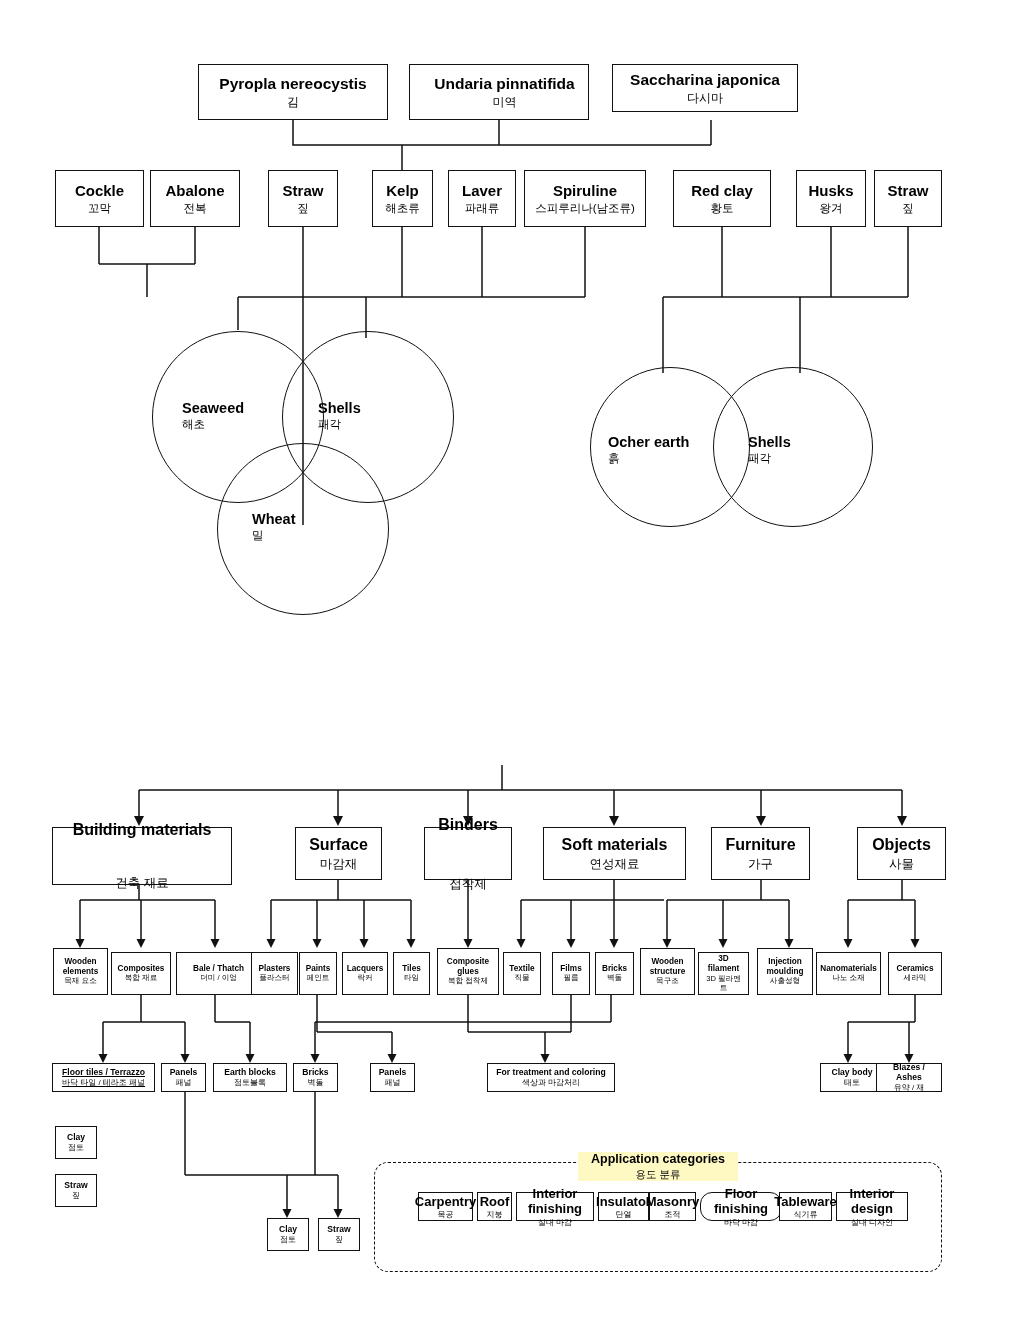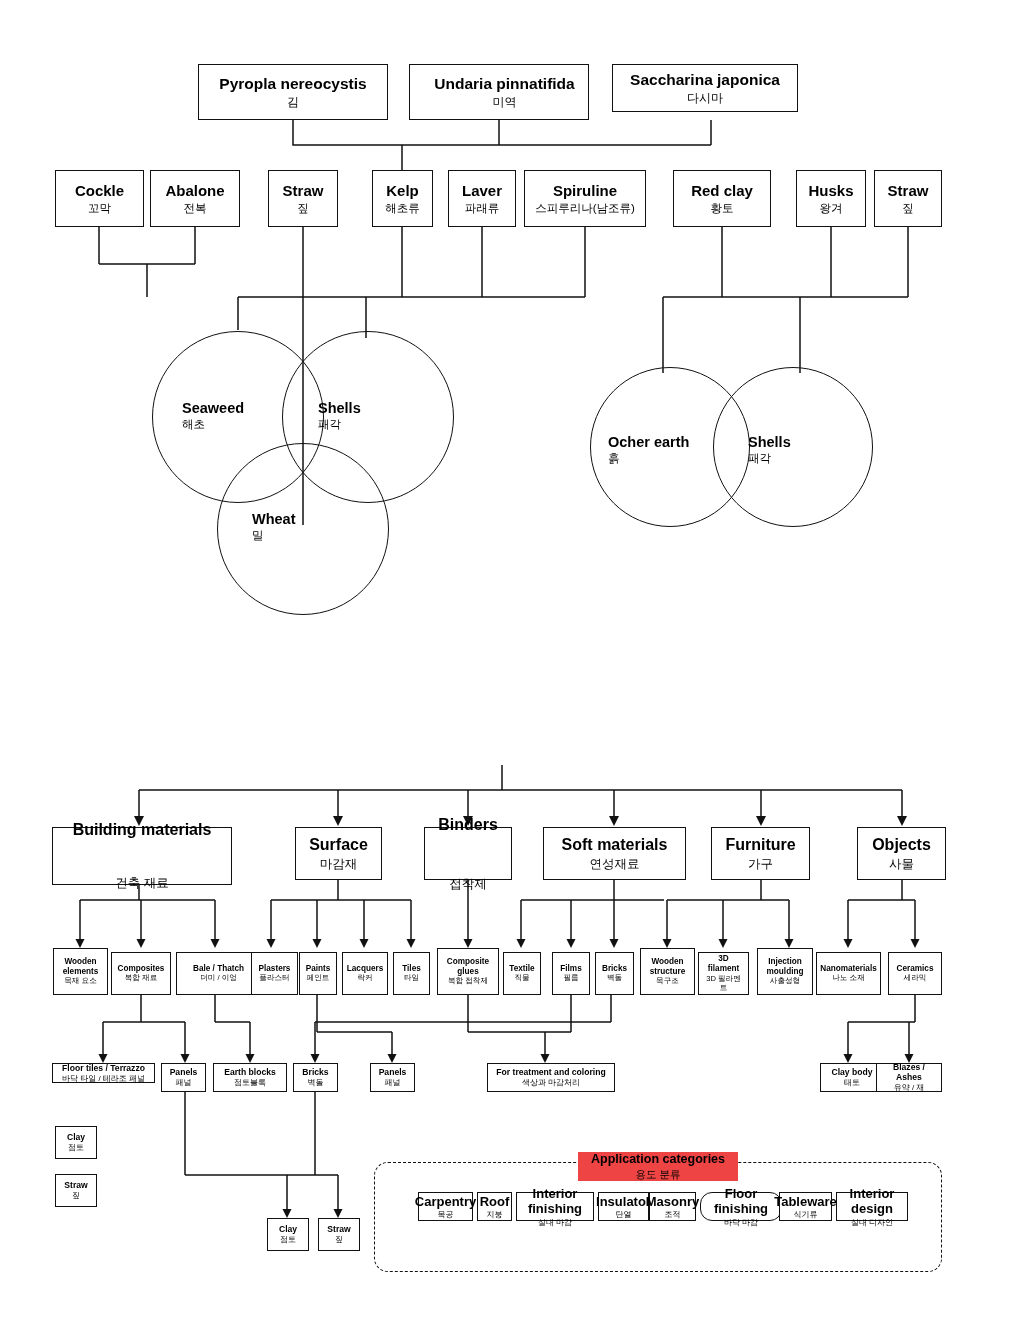--- a/index.html
+++ b/index.html
@@ -49,21 +49,21 @@
     position:absolute; text-align:left; line-height:1.2;
   }
   .clabel .en { font-weight:bold; font-size:14.5px; display:block; }
   .clabel .ko { font-size:11.5px; display:block; margin-top:1px; }
 
   .dashbox {
     position:absolute; border:1.8px dashed #111; border-radius:14px;
     background:transparent;
   }
   .dash-title {
-    position:absolute; text-align:center; background:#ef4444; padding:0 8px;
+    position:absolute; text-align:center; background:#fef9c3; padding:0 8px;
     line-height:1.2;
   }
   .dash-title .en { font-weight:bold; font-size:12.5px; display:block; }
   .dash-title .ko { font-size:10.5px; display:block; margin-top:1px; }
 </style>
 </head>
 <body>
 
 <div id="stage">
 
@@ -381,21 +381,21 @@
   </div>
   <div class="node tiny" style="left:816px; top:952px; width:65px; height:43px;">
     <span class="en">Nanomaterials</span>
     <span class="ko">나노 소재</span>
   </div>
   <div class="node tiny" style="left:888px; top:952px; width:54px; height:43px;">
     <span class="en">Ceramics</span>
     <span class="ko">세라믹</span>
   </div>
 
-  <div class="node small" style="left:52px; top:1063px; width:103px; height:20px;">
+  <div class="node small" style="left:52px; top:1063px; width:103px; height:29px;text-decoration:underline;">
     <span class="en">Floor tiles / Terrazzo</span>
     <span class="ko">바닥 타일 / 테라조 패널</span>
   </div>
   <div class="node small" style="left:161px; top:1063px; width:45px; height:29px;">
     <span class="en">Panels</span>
     <span class="ko">패널</span>
   </div>
   <div class="node small" style="left:213px; top:1063px; width:74px; height:29px;">
     <span class="en">Earth blocks</span>
     <span class="ko">점토블록</span>

